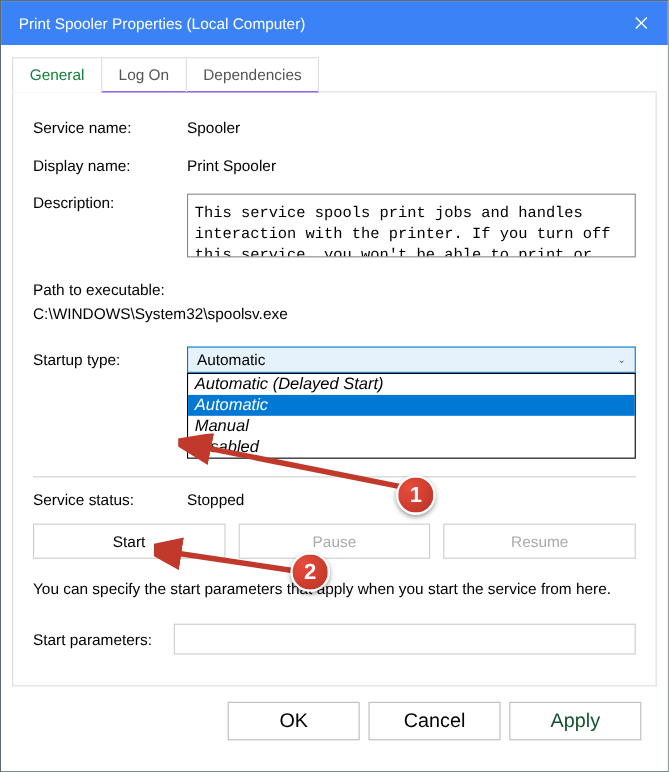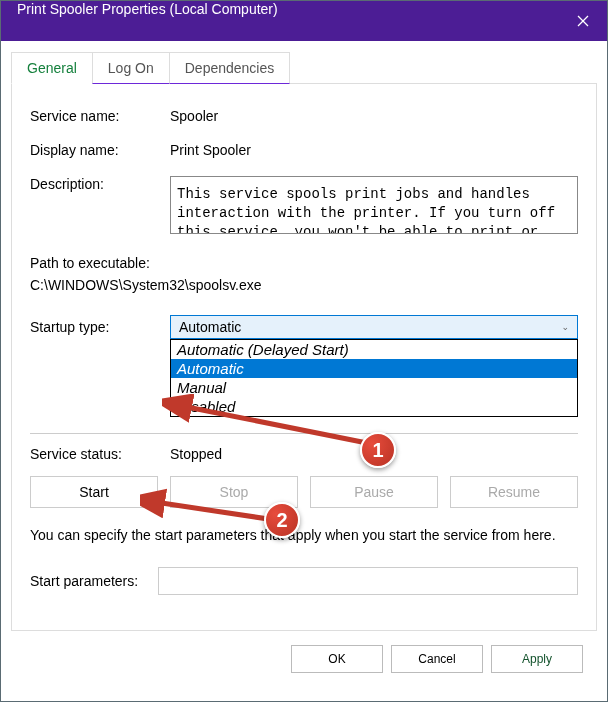--- a/index.html
+++ b/index.html
@@ -13,24 +13,25 @@
     }
     .window {
       width: 608px;
       height: 702px;
       background: #fff;
       border: 1px solid #5a6b73;
       display: flex;
       flex-direction: column;
     }
     .titlebar {
-      background: #4c1d95;
+      background: #3b82f6;
       color: #fff;
       height: 40px;
       display: flex;
+      align-items: center;
       padding-left: 16px;
       font-size: 14px;
     }
     .titlebar span { flex: 1; }
     .close-btn {
       width: 48px;
       height: 40px;
       display: flex;
       align-items: center;
       justify-content: center;
@@ -201,25 +202,25 @@
       margin-left: 20px;
       background: #fff;
     }
     .bottom-btns {
       display: flex;
       justify-content: flex-end;
       padding: 14px 14px 18px 14px;
       gap: 8px;
     }
     .dlg-btn {
-      width: 92px;
+      width: 120px;
       padding: 6px 0;
       border: 1px solid #bbb;
       background: #fff;
-      font-size: 12px;
+      font-size: 18px;
       cursor: pointer;
       text-align: center;
     }
     .dlg-btn.disabled {
       color: #14532d;
       cursor: default;
     }
     .annotation {
       position: absolute;
       z-index: 20;
@@ -304,21 +305,20 @@
 
         <div class="divider"></div>
 
         <div class="status-row">
           <div class="label-col">Service status:</div>
           <div>Stopped</div>
         </div>
 
         <div class="btn-row">
           <div class="action-btn">Start</div>
-          <div class="action-btn disabled">Stop</div>
           <div class="action-btn disabled">Pause</div>
           <div class="action-btn disabled">Resume</div>
         </div>
 
         <div class="help-text">You can specify the start parameters that apply when you start the service from here.</div>
 
         <div class="params-row">
           <div>Start parameters:</div>
           <input class="params-input" type="text" value="" style="">
         </div>

